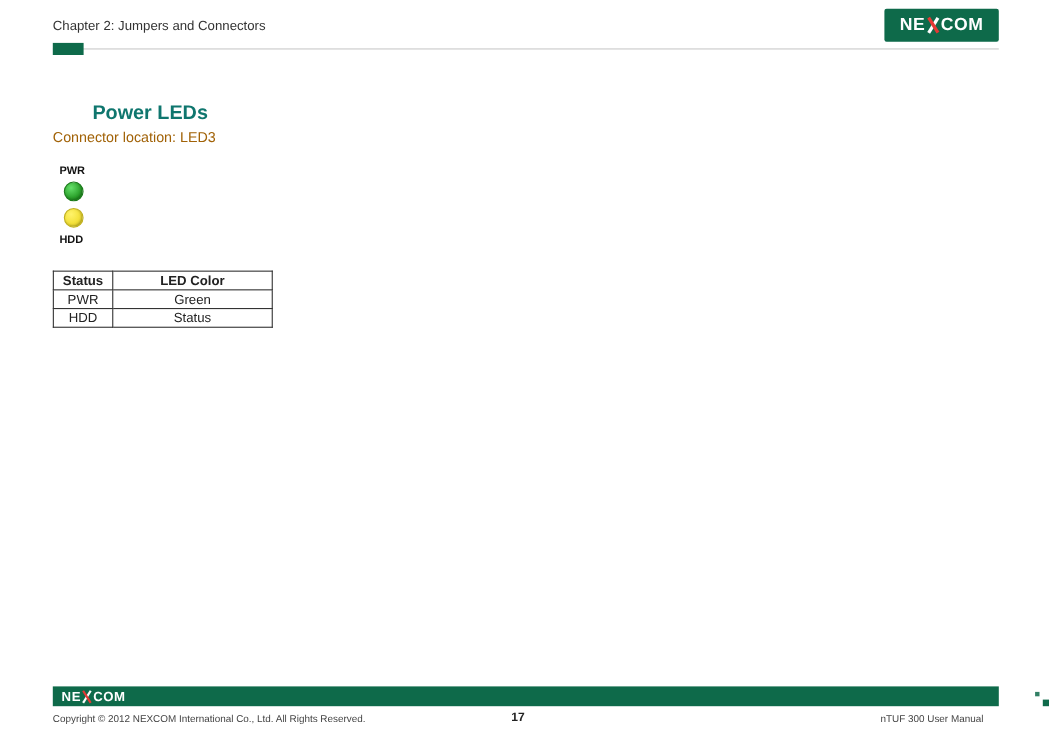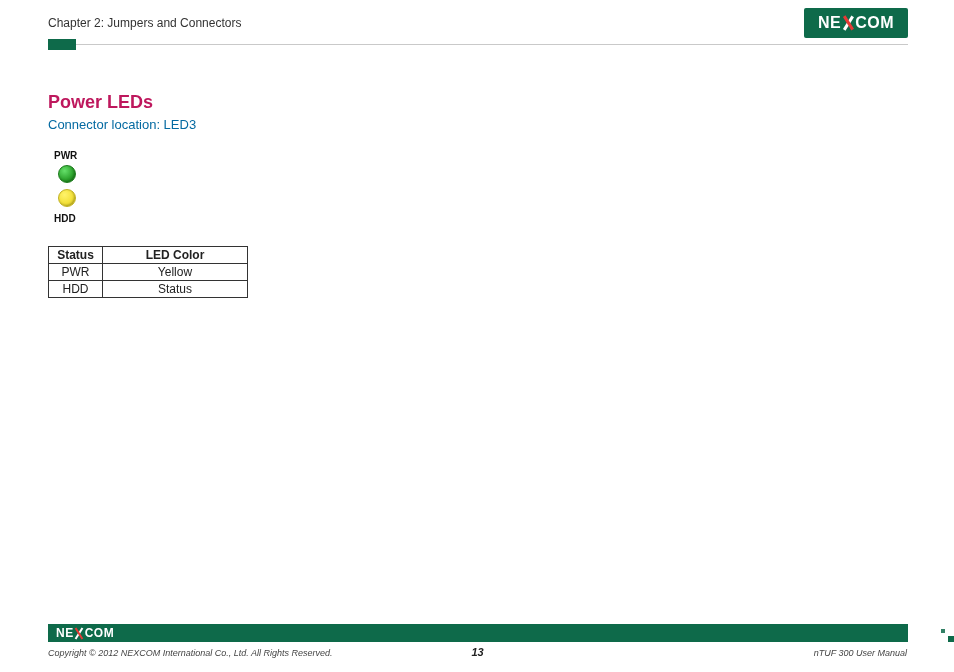--- a/index.html
+++ b/index.html
@@ -15,22 +15,22 @@
   .logo-x::before, .logo-x::after { content: ""; position: absolute; left: 5px; top: -1px; width: 2.5px; height: 16px; background: #fff; }
   .logo-x::before { transform: rotate(32deg); }
   .logo-x::after  { transform: rotate(-32deg); background: #e53935; }
 
   
   .hdr-rule { position: absolute; top: 44px; left: 48px; right: 46px; height: 1px; background: #c9c9c9; }
   .hdr-rule::before { content: ""; position: absolute; top: -5.5px; left: 0; width: 28px; height: 11px; background: #0e6a4a; }
 
   
   .content { position: absolute; top: 92px; left: 48px; width: 430px; }
-  .section-title { font-size: 18px; font-weight: 700; color: #be185d; margin-bottom: 4px; }
-  .subtitle { font-size: 13px; color: #0369a1; margin-bottom: 18px; }
+  .section-title { font-size: 18px; font-weight: 700; color: #0f766e; margin-bottom: 4px; margin-left: 36px; }
+  .subtitle { font-size: 13px; color: #a16207; margin-bottom: 18px; }
 
   .led-diagram { margin-left: 6px; margin-bottom: 22px; }
   .led-label { font-size: 10px; font-weight: 700; color: #111; }
   .led-dot { width: 18px; height: 18px; border-radius: 50%; margin: 4px 0 6px 4px; box-shadow: inset -1px -1px 2px rgba(0,0,0,.25); }
   .led-dot.green { background: radial-gradient(circle at 35% 30%, #65e06a 0%, #2aa02a 60%, #188018 100%); border: 1px solid #1a7a1a; }
   .led-dot.yellow { background: radial-gradient(circle at 35% 30%, #fff36b 0%, #f3e13a 55%, #d8c61a 100%); border: 1px solid #c0b020; }
 
   
   table.led-table { border-collapse: collapse; width: 200px; font-size: 12px; }
   table.led-table th, table.led-table td { border: 1px solid #333; text-align: center; padding: 1px 6px; font-weight: 400; }
@@ -43,21 +43,21 @@
   .footer-logo { position: absolute; left: 8px; top: 50%; transform: translateY(-50%); font-family: Arial, sans-serif; font-weight: 900; font-size: 12px; color: #fff; letter-spacing: 0.5px; display: inline-flex; align-items: center; }
   .footer-logo .logo-x { width: 9px; height: 11px; }
   .footer-logo .logo-x::before, .footer-logo .logo-x::after { left: 3.5px; top: -1px; width: 2px; height: 13px; }
   
   .footer-decor { position: absolute; right: 0; bottom: 30px; width: 16px; height: 18px; }
   .footer-decor .sq { position: absolute; background: #0e6a4a; }
   .footer-decor .sq.big { right: 0; bottom: 0; width: 6px; height: 6px; }
   .footer-decor .sq.sm  { right: 9px; bottom: 9px; width: 4px; height: 4px; opacity: .85; }
 
   
-  .footer-text { position: absolute; left: 48px; right: 47px; bottom: 14px; height: 14px; font-size: 9px; color: #444; font-style: italic; }
+  .footer-text { position: absolute; left: 48px; right: 60px; bottom: 14px; height: 14px; font-size: 9px; color: #444; }
   .footer-text .copyright { position: absolute; left: 0; bottom: 0; }
   .footer-text .pagenum { position: absolute; left: 50%; transform: translateX(-50%); bottom: 0; font-weight: 700; font-size: 11px; color: #222; }
   .footer-text .docname { position: absolute; right: 0; bottom: 0; }
 </style>
 </head>
 <body>
 
 <div class="page">
 
   <div class="header">
@@ -86,21 +86,21 @@
     <table class="led-table">
       <thead>
         <tr>
           <th class="col-status">Status</th>
           <th class="col-color">LED Color</th>
         </tr>
       </thead>
       <tbody>
         <tr>
           <td>PWR</td>
-          <td>Yellow</td>
+          <td>Green</td>
         </tr>
         <tr>
           <td>HDD</td>
           <td>Status</td>
         </tr>
       </tbody>
     </table>
   </div>
 
   <div class="footer-bar">
@@ -110,17 +110,17 @@
       <span>COM</span>
     </span>
   </div>
   <div class="footer-decor">
     <div class="sq sm"></div>
     <div class="sq big"></div>
   </div>
 
   <div class="footer-text">
     <span class="copyright">Copyright © 2012 NEXCOM International Co., Ltd. All Rights Reserved.</span>
-    <span class="pagenum">13</span>
+    <span class="pagenum">17</span>
     <span class="docname">nTUF 300 User Manual</span>
   </div>
 
 </div>
 
 </body></html>

